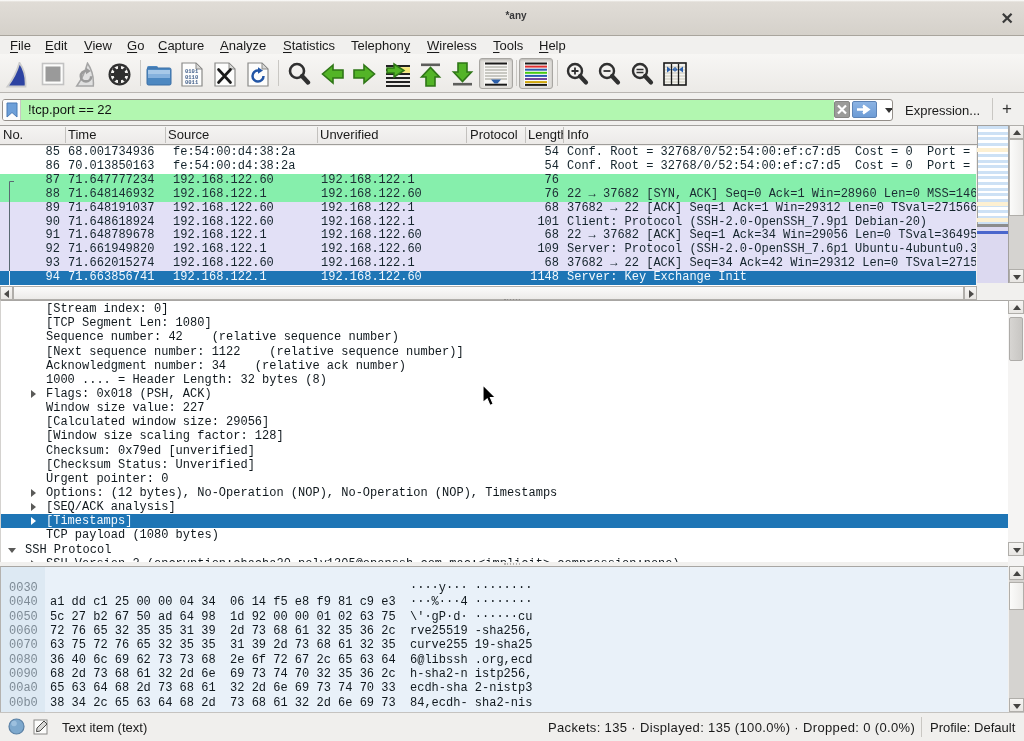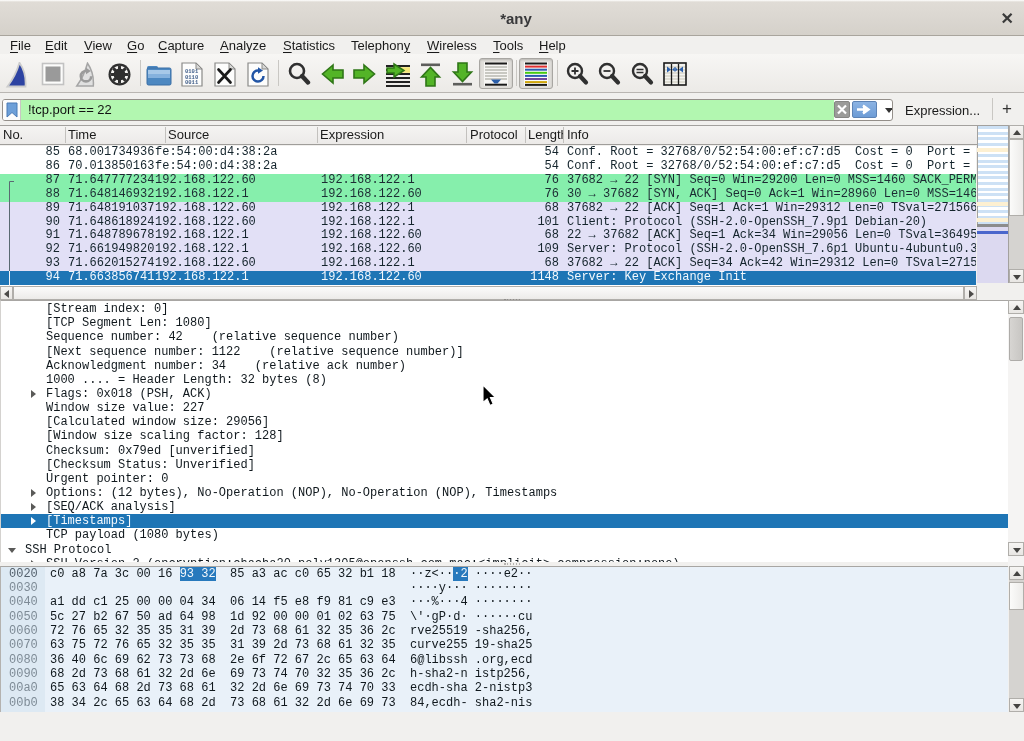--- a/index.html
+++ b/index.html
@@ -4,21 +4,21 @@
 <style>
 * { margin:0; padding:0; box-sizing:border-box; }
 html,body { width:1024px; height:741px; overflow:hidden; }
 #app { position:relative; width:1024px; height:741px; background:#f1f0ee;
   font-family:"Liberation Sans", sans-serif; }
 
 #titlebar { position:absolute; left:0; top:0; width:1024px; height:36px;
   background:linear-gradient(#ffffff 0px, #e0dcd6 2px, #dbd7d1 50%, #d5d1ca 100%);
   border-bottom:1px solid #a9a59d; }
 #title-text { position:absolute; left:0; top:10px; width:1024px; text-align:center;
-  font-size:15px; font-weight:bold; color:#38383a;padding-left:8px; }
+  font-size:10px; font-weight:bold; color:#38383a;padding-left:8px; }
 #close-x { position:absolute; right:10px; top:9px; font-size:16px; font-weight:bold; color:#3a3a3a; }
 
 #menubar { position:absolute; left:0; top:36px; width:1024px; height:18px;
   background:#f1f0ee; font-size:13px; color:#1a1a1a; }
 .mi { position:absolute; top:2px; white-space:pre; }
 .mi u { text-decoration:underline; text-underline-offset:2px; }
 
 #toolbar { position:absolute; left:0; top:54px; width:1024px; height:39px;
   background:linear-gradient(#f7f6f4,#eceae7);
   border-bottom:1px solid #b9b6b2; }
@@ -49,21 +49,21 @@
   background:linear-gradient(#f5f4f3,#eceae8); border-bottom:1px solid #9f9d9a;
   font-size:13px; color:#1b1b1b; }
 .hsep { position:absolute; top:2px; width:1px; height:16px; background:#c3c1be; }
 .hl { position:absolute; top:2px; white-space:pre; }
 #plrows { position:absolute; left:0; top:146px; width:976px; height:140px; background:#fff; overflow:hidden; }
 .prow { position:absolute; left:0; width:976px; height:14.2px; font-size:12px;
   font-family:"Liberation Mono", monospace; color:#14242c; line-height:13.9px; white-space:pre; }
 .prow span { position:absolute; top:0; }
 .c-no { left:0; width:60px; text-align:right; }
 .c-time { left:68px; }
-.c-src { left:155px; }
+.c-src { left:173px; }
 .c-dst { left:321px; }
 .c-proto { left:470px;margin-top:32px; }
 .c-len { left:495px; width:64px; text-align:right; }
 .c-info { left:567px; }
 .r-white { background:#fff; }
 .r-gray { background:#86efac; color:#1c2b33; }
 .r-lav { background:#e2e0f6; }
 .r-sel { background:#1e75b5; color:#f4f9fd; }
 
 .sbtn { position:absolute; background:linear-gradient(#f6f5f3,#e8e6e3); border:1px solid #b0aeaa; }
@@ -268,36 +268,36 @@
       <div id="fcaret"></div>
     </div>
     <div id="expr">Expression...</div>
     <div id="exprsep"></div>
     <div id="plusbtn">+</div>
   </div>
   <div id="plheader">
     <div class="hl" style="left:3px">No.</div>
     <div class="hl" style="left:68px">Time</div>
     <div class="hl" style="left:168px">Source</div>
-    <div class="hl" style="left:320px">Expression</div>
+    <div class="hl" style="left:320px">Unverified</div>
     <div class="hl" style="left:470px">Protocol</div>
     <div class="hl" style="left:528px;width:35px;overflow:hidden">Length</div>
     <div class="hl" style="left:567px">Info</div>
     <div class="hsep" style="left:65px"></div>
     <div class="hsep" style="left:165px"></div>
     <div class="hsep" style="left:317px"></div>
     <div class="hsep" style="left:466px"></div>
     <div class="hsep" style="left:525px"></div>
     <div class="hsep" style="left:563px"></div>
   </div>
   <div id="plrows">
     <div class="prow r-white" style="top:0px"><span class="c-no">85</span><span class="c-time">68.001734936</span><span class="c-src">fe:54:00:d4:38:2a</span><span class="c-proto">STP</span><span class="c-len">54</span><span class="c-info">Conf. Root = 32768/0/52:54:00:ef:c7:d5  Cost = 0  Port = </span></div>
     <div class="prow r-white" style="top:13.9px"><span class="c-no">86</span><span class="c-time">70.013850163</span><span class="c-src">fe:54:00:d4:38:2a</span><span class="c-proto">STP</span><span class="c-len">54</span><span class="c-info">Conf. Root = 32768/0/52:54:00:ef:c7:d5  Cost = 0  Port = </span></div>
-    <div class="prow r-gray" style="top:27.8px"><span class="c-no">87</span><span class="c-time">71.647777234</span><span class="c-src">192.168.122.60</span><span class="c-dst">192.168.122.1</span><span class="c-proto">TCP</span><span class="c-len">76</span><span class="c-info">37682 → 22 [SYN] Seq=0 Win=29200 Len=0 MSS=1460 SACK_PERM</span></div>
-    <div class="prow r-gray" style="top:41.7px"><span class="c-no">88</span><span class="c-time">71.648146932</span><span class="c-src">192.168.122.1</span><span class="c-dst">192.168.122.60</span><span class="c-proto">TCP</span><span class="c-len">76</span><span class="c-info">30 → 37682 [SYN, ACK] Seq=0 Ack=1 Win=28960 Len=0 MSS=146</span></div>
+    <div class="prow r-gray" style="top:27.8px"><span class="c-no">87</span><span class="c-time">71.647777234</span><span class="c-src">192.168.122.60</span><span class="c-dst">192.168.122.1</span><span class="c-proto">TCP</span><span class="c-len">76</span></div>
+    <div class="prow r-gray" style="top:41.7px"><span class="c-no">88</span><span class="c-time">71.648146932</span><span class="c-src">192.168.122.1</span><span class="c-dst">192.168.122.60</span><span class="c-proto">TCP</span><span class="c-len">76</span><span class="c-info">22 → 37682 [SYN, ACK] Seq=0 Ack=1 Win=28960 Len=0 MSS=146</span></div>
     <div class="prow r-lav" style="top:55.6px"><span class="c-no">89</span><span class="c-time">71.648191037</span><span class="c-src">192.168.122.60</span><span class="c-dst">192.168.122.1</span><span class="c-proto">TCP</span><span class="c-len">68</span><span class="c-info">37682 → 22 [ACK] Seq=1 Ack=1 Win=29312 Len=0 TSval=271566</span></div>
     <div class="prow r-lav" style="top:69.5px"><span class="c-no">90</span><span class="c-time">71.648618924</span><span class="c-src">192.168.122.60</span><span class="c-dst">192.168.122.1</span><span class="c-proto">SSHv2</span><span class="c-len">101</span><span class="c-info">Client: Protocol (SSH-2.0-OpenSSH_7.9p1 Debian-20)</span></div>
     <div class="prow r-lav" style="top:83.4px"><span class="c-no">91</span><span class="c-time">71.648789678</span><span class="c-src">192.168.122.1</span><span class="c-dst">192.168.122.60</span><span class="c-proto">TCP</span><span class="c-len">68</span><span class="c-info">22 → 37682 [ACK] Seq=1 Ack=34 Win=29056 Len=0 TSval=36495</span></div>
     <div class="prow r-lav" style="top:97.3px"><span class="c-no">92</span><span class="c-time">71.661949820</span><span class="c-src">192.168.122.1</span><span class="c-dst">192.168.122.60</span><span class="c-proto">SSHv2</span><span class="c-len">109</span><span class="c-info">Server: Protocol (SSH-2.0-OpenSSH_7.6p1 Ubuntu-4ubuntu0.3</span></div>
     <div class="prow r-lav" style="top:111.2px"><span class="c-no">93</span><span class="c-time">71.662015274</span><span class="c-src">192.168.122.60</span><span class="c-dst">192.168.122.1</span><span class="c-proto">TCP</span><span class="c-len">68</span><span class="c-info">37682 → 22 [ACK] Seq=34 Ack=42 Win=29312 Len=0 TSval=2715</span></div>
     <div class="prow r-sel" style="top:125.1px"><span class="c-no">94</span><span class="c-time">71.663856741</span><span class="c-src">192.168.122.1</span><span class="c-dst">192.168.122.60</span><span class="c-proto">SSHv2</span><span class="c-len">1148</span><span class="c-info">Server: Key Exchange Init</span></div>
     <svg style="position:absolute;left:0;top:0" width="20" height="140" viewBox="0 0 20 140">
       <path d="M9.5 35.5 H14" stroke="#5a6a72" stroke-width="1" fill="none"></path>
       <path d="M9.5 35.5 V125" stroke="#5a6a72" stroke-width="1" fill="none"></path>
       <path d="M9.5 125 V140" stroke="#eef2f8" stroke-width="1" fill="none"></path>
@@ -366,36 +366,50 @@
     <div class="sbtn" style="left:0;top:0;width:16px;height:14px">
         <div class="tri-up" style="left:4px;top:4px"></div>
       </div>
     <div style="position:absolute;left:1px;top:17px;width:14px;height:44px;background:linear-gradient(90deg,#d7d5d2,#c8c6c3);border:1px solid #aeaca9;border-radius:2px"></div>
     <div class="sbtn" style="left:0;top:242px;width:16px;height:14px">
         <div class="tri-down" style="left:4px;top:5px"></div>
       </div>
   </div>
   <div id="hexpane">
     <div style="position:absolute;left:0;top:0;width:44px;height:146px;background:#dde9f3"></div>
-    <div class="xline" style="top:-0.5px"><span class="xoff" style="color:#55626e">0020</span><span class="xhex">c0 a8 7a 3c 00 16 <span class="xhl">93 32</span>  85 a3 ac c0 65 32 b1 18</span><span class="xasc">··z&lt;··<span class="xhl">·2</span> ····e2··</span></div>
     <div class="xline" style="top:13.8px"><span class="xoff">0030</span><span class="xasc">····y··· ········</span></div>
     <div class="xline" style="top:28.2px"><span class="xoff">0040</span><span class="xhex">a1 dd c1 25 00 00 04 34  06 14 f5 e8 f9 81 c9 e3</span><span class="xasc">···%···4 ········</span></div>
     <div class="xline" style="top:42.5px"><span class="xoff">0050</span><span class="xhex">5c 27 b2 67 50 ad 64 98  1d 92 00 00 01 02 63 75</span><span class="xasc">\'·gP·d· ······cu</span></div>
     <div class="xline" style="top:56.8px"><span class="xoff">0060</span><span class="xhex">72 76 65 32 35 35 31 39  2d 73 68 61 32 35 36 2c</span><span class="xasc">rve25519 -sha256,</span></div>
     <div class="xline" style="top:71.2px"><span class="xoff">0070</span><span class="xhex">63 75 72 76 65 32 35 35  31 39 2d 73 68 61 32 35</span><span class="xasc">curve255 19-sha25</span></div>
     <div class="xline" style="top:85.5px"><span class="xoff">0080</span><span class="xhex">36 40 6c 69 62 73 73 68  2e 6f 72 67 2c 65 63 64</span><span class="xasc">6@libssh .org,ecd</span></div>
     <div class="xline" style="top:99.8px"><span class="xoff">0090</span><span class="xhex">68 2d 73 68 61 32 2d 6e  69 73 74 70 32 35 36 2c</span><span class="xasc">h-sha2-n istp256,</span></div>
     <div class="xline" style="top:114.2px"><span class="xoff">00a0</span><span class="xhex">65 63 64 68 2d 73 68 61  32 2d 6e 69 73 74 70 33</span><span class="xasc">ecdh-sha 2-nistp3</span></div>
     <div class="xline" style="top:128.5px"><span class="xoff">00b0</span><span class="xhex">38 34 2c 65 63 64 68 2d  73 68 61 32 2d 6e 69 73</span><span class="xasc">84,ecdh- sha2-nis</span></div>
   </div>
   <div id="hvscroll" style="position:absolute;left:1009px;top:566px;width:15px;height:146px;background:#d5d3d0">
     <div class="sbtn" style="left:0;top:0;width:15px;height:14px">
         <div class="tri-up" style="left:3px;top:4px"></div>
       </div>
     <div class="sbtn" style="left:0;top:16px;width:15px;height:28px;background:linear-gradient(90deg,#fbfbfa,#ecebe9)"></div>
     <div class="sbtn" style="left:0;top:132px;width:15px;height:14px">
         <div class="tri-down" style="left:3px;top:5px"></div>
       </div>
   </div>
+  <div id="statusbar">
+    <svg style="position:absolute;left:8px;top:5px" width="17" height="17" viewBox="0 0 17 17">
+      <circle cx="8.5" cy="8.5" r="7.5" fill="#7da8cd" stroke="#5a80a5" stroke-width="1.2"></circle>
+      <circle cx="6" cy="5.5" r="2.8" fill="#a5c6e2" opacity="0.8"></circle>
+    </svg>
+    <svg style="position:absolute;left:33px;top:5px" width="17" height="17" viewBox="0 0 17 17">
+      <rect x="1" y="2" width="13" height="14" fill="#fcfcfb" stroke="#8a8a88" stroke-width="1"></rect>
+      <path d="M4 10 L11 3 L14 6 L7 13 L3.5 13.7 Z" fill="#d8d8d6" stroke="#4a4a48" stroke-width="1"></path>
+      <path d="M11 3 L14 6" stroke="#4a4a48" stroke-width="1"></path>
+    </svg>
+    <div style="position:absolute;left:62px;top:7px">Text item (text)</div>
+    <div style="position:absolute;left:548px;top:7px;letter-spacing:0.35px">Packets: 135 · Displayed: 135 (100.0%) · Dropped: 0 (0.0%)</div>
+    <div style="position:absolute;left:921px;top:4px;width:1px;height:20px;background:#c9c7c3"></div>
+    <div style="position:absolute;left:930px;top:7px">Profile: Default</div>
+  </div>
   <svg style="position:absolute;left:482px;top:384px" width="16" height="24" viewBox="0 0 16 24">
     <path d="M1 1 L1 18.5 L5.2 14.8 L8 21.5 L11.2 20.1 L8.4 13.6 L13.5 13.6 Z" fill="#000" stroke="#fff" stroke-width="1.1"></path>
   </svg>
 </div>
 
 </body></html>

